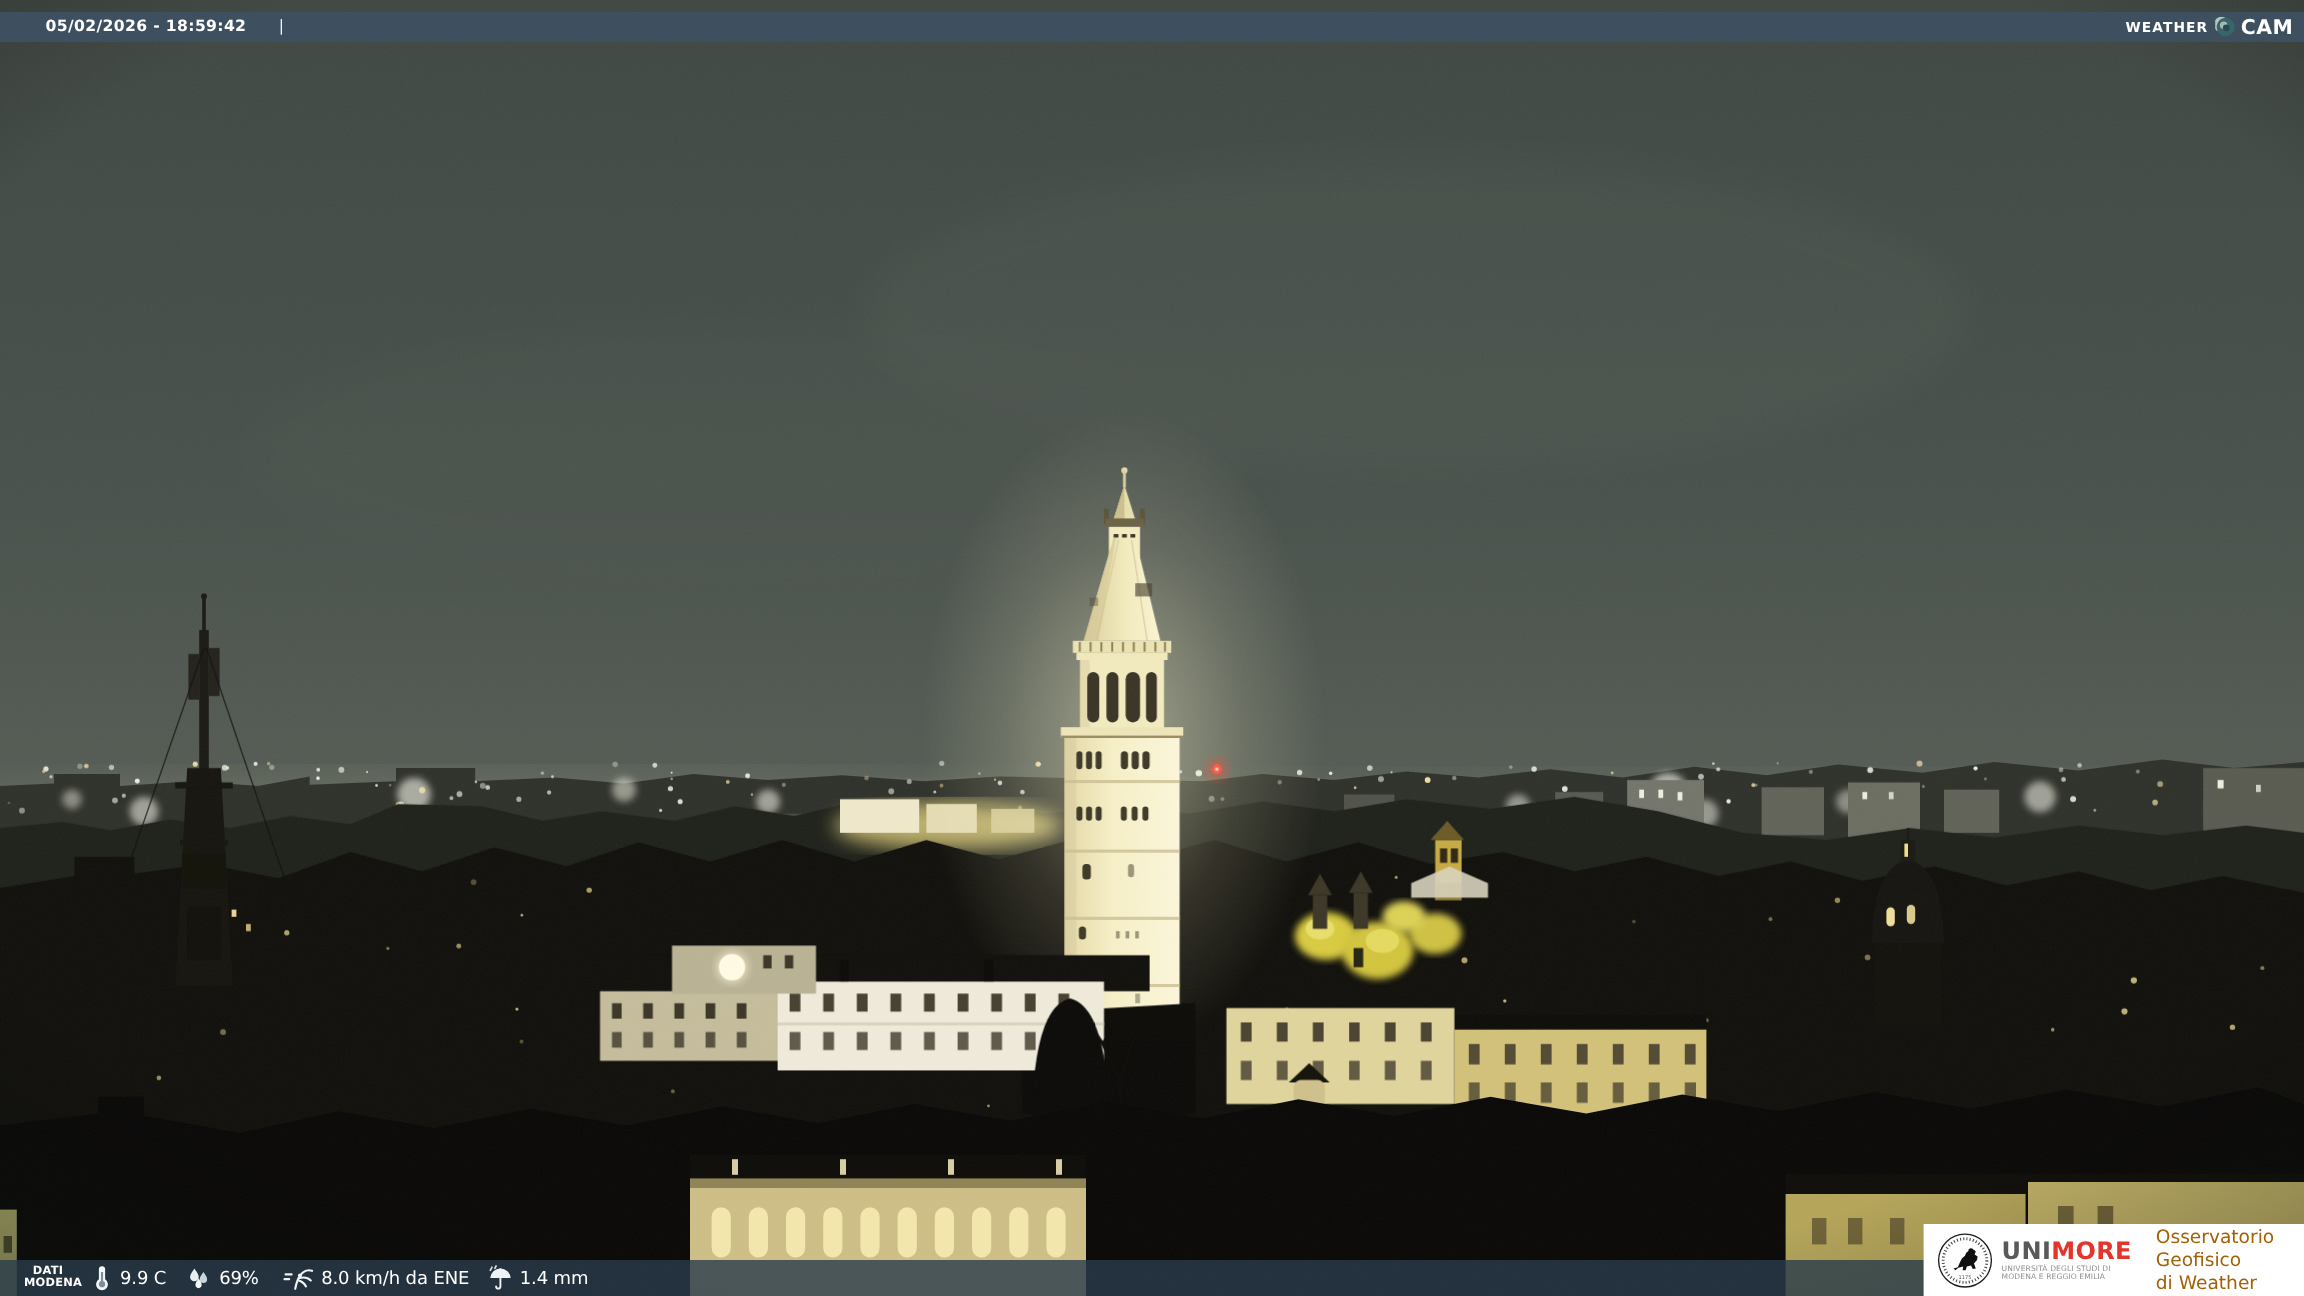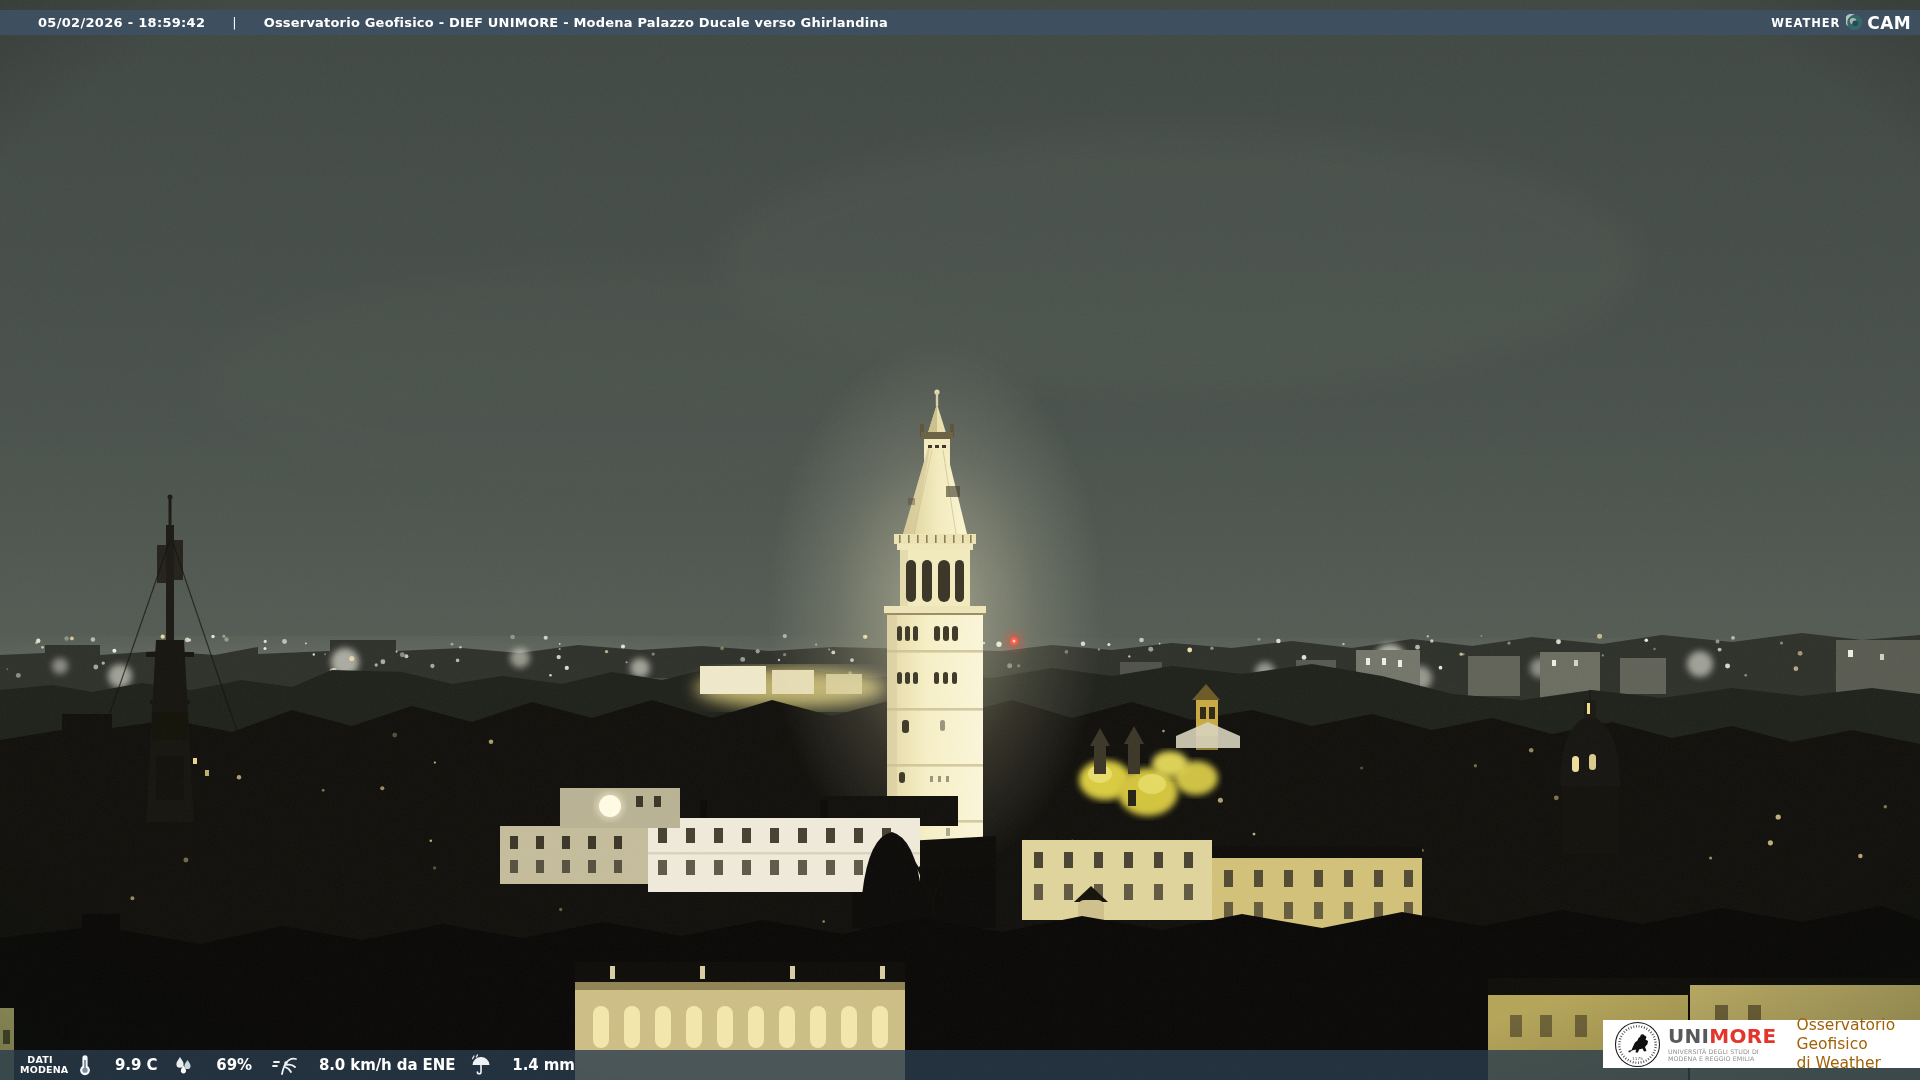--- a/index.html
+++ b/index.html
@@ -24,30 +24,30 @@
   .brand .lens{width:17px;height:17px;margin:0 4px 0 6px;display:block;}
   .brand .c{font-size:17px;font-weight:800;letter-spacing:.4px;}
 
   
   .meteo-bar{
     position:absolute;left:0;bottom:0;width:100%;height:30px;
     background:rgba(41,60,75,.8);
     display:flex;align-items:center;color:#fff;z-index:5;
   }
   .meteo-label{margin-left:20px;width:40px;font-size:9.5px;font-weight:700;line-height:10px;text-align:center;letter-spacing:.2px;}
-  .m-item{display:flex;align-items:center;gap:21px;font-size:15px;font-weight:700;letter-spacing:-.1px;white-space:pre;}
+  .m-item{display:flex;align-items:center;gap:6px;font-size:15px;font-weight:400;letter-spacing:-.1px;white-space:pre;}
   .m-item svg{display:block;}
   .mi-temp{margin-left:16px;}
   .mi-hum{margin-left:16px;}
   .mi-wind{margin-left:20px;}
   .mi-rain{margin-left:16px;}
 
   
   .logo-box{
-    position:absolute;left:1603px;top:1020px;width:317px;height:48px;
+    position:absolute;left:1603px;top:1020px;width:317px;height:60px;
     background:#fff;z-index:6;display:flex;align-items:center;
   }
   .seal{width:47px;height:47px;margin-left:11px;flex:0 0 auto;}
   .wordmark{margin-left:7px;flex:0 0 auto;}
   .wm-line{font-size:20px;font-weight:700;letter-spacing:.3px;line-height:20px;color:#59595B;}
   .wm-line .more{color:#E3352B;}
   .wm-small{margin-top:2px;font-size:6.3px;line-height:7px;letter-spacing:.1px;color:#8f8f91;font-weight:500;}
   .obs-text{margin-left:20px;font-size:15.5px;line-height:19px;color:#a16207;font-weight:400;}
 </style>
 </head>
@@ -623,21 +623,20 @@
       <rect x="3" y="1030" width="7" height="14" fill="#4c4a2c"></rect>
     </g>
 
     <rect x="0" y="0" width="1920" height="1080" fill="url(#vigG)"></rect>
     <rect x="0" y="0" width="1920" height="1080" filter="url(#grain)" opacity=".55"></rect>
   </svg>
 
   <div class="top-bar">
     <span class="datetime">05/02/2026 - 18:59:42</span>
     <span class="sep">|</span>
-    <span class="cam-title">Osservatorio Geofisico - DIEF UNIMORE - Modena Palazzo Ducale verso Ghirlandina</span>
     <div class="brand">
       <span class="w">Weather</span>
       <svg class="lens" viewBox="0 0 24 24">
         <circle cx="12" cy="12" r="11" fill="#37666a"></circle>
         <path d="M12 1 A11 11 0 0 0 3 17 A9 9 0 0 1 12 1 Z" fill="#c4cfca" opacity=".9"></path>
         <circle cx="10" cy="10" r="4.5" fill="#a7b8b3"></circle>
         <circle cx="13" cy="13" r="4" fill="#234d50"></circle>
       </svg>
       <span class="c">CAM</span>
     </div>

